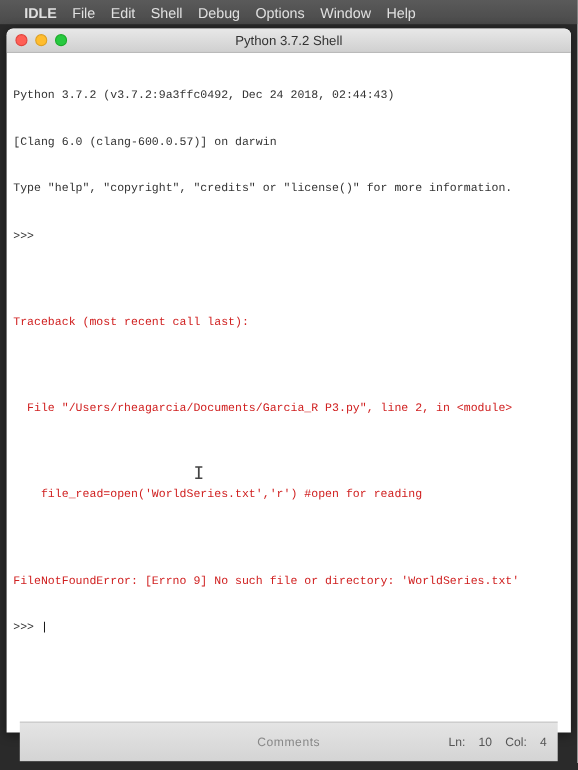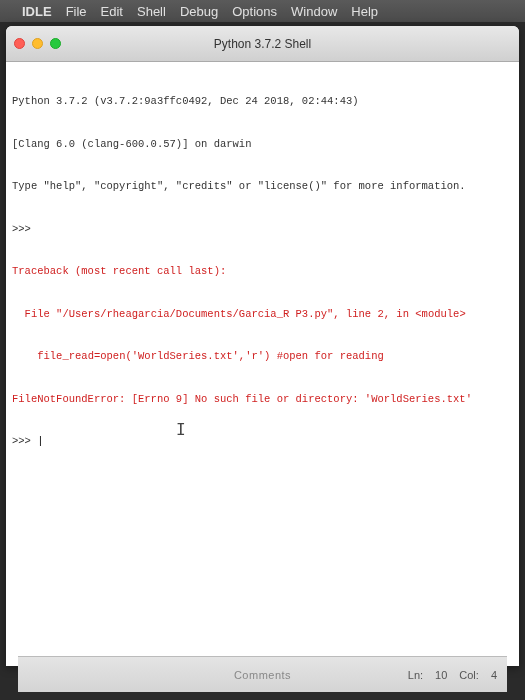--- a/index.html
+++ b/index.html
@@ -31,21 +31,21 @@
       margin: 4px 6px 0 6px;
       background: #fff;
       border-radius: 6px 6px 0 0;
       box-shadow: 0 2px 10px rgba(0,0,0,0.4);
       height: 640px;
       display: flex;
       flex-direction: column;
       overflow: hidden;
     }
     .titlebar {
-      height: 36px;
+      height: 22px;
       background: linear-gradient(#e8e8e8, #d0d0d0);
       border-bottom: 1px solid #aaa;
       display: flex;
       align-items: center;
       position: relative;
       font-size: 12px;
       color: #333;
     }
     .traffic-lights {
       display: flex;
@@ -72,21 +72,21 @@
       font-family: Liberation Mono, monospace;
       font-size: 10.5px;
       line-height: 1.35;
       color: #333;
       white-space: pre-wrap;
       word-break: break-all;
       overflow: hidden;
     }
     .shell-line { display: block; }
     .blue-text { color: #2040d0; }
-    .red-text { color: #d02020; }
+    .red-text { color: #d02020; margin-top: 36px; }
     .prompt { color: #333; }
     .cursor-line::after {
       content: "|";
       color: #000;
     }
     .statusbar {
       position: absolute;
       bottom: 8px;
       right: 18px;
       left: 18px;

